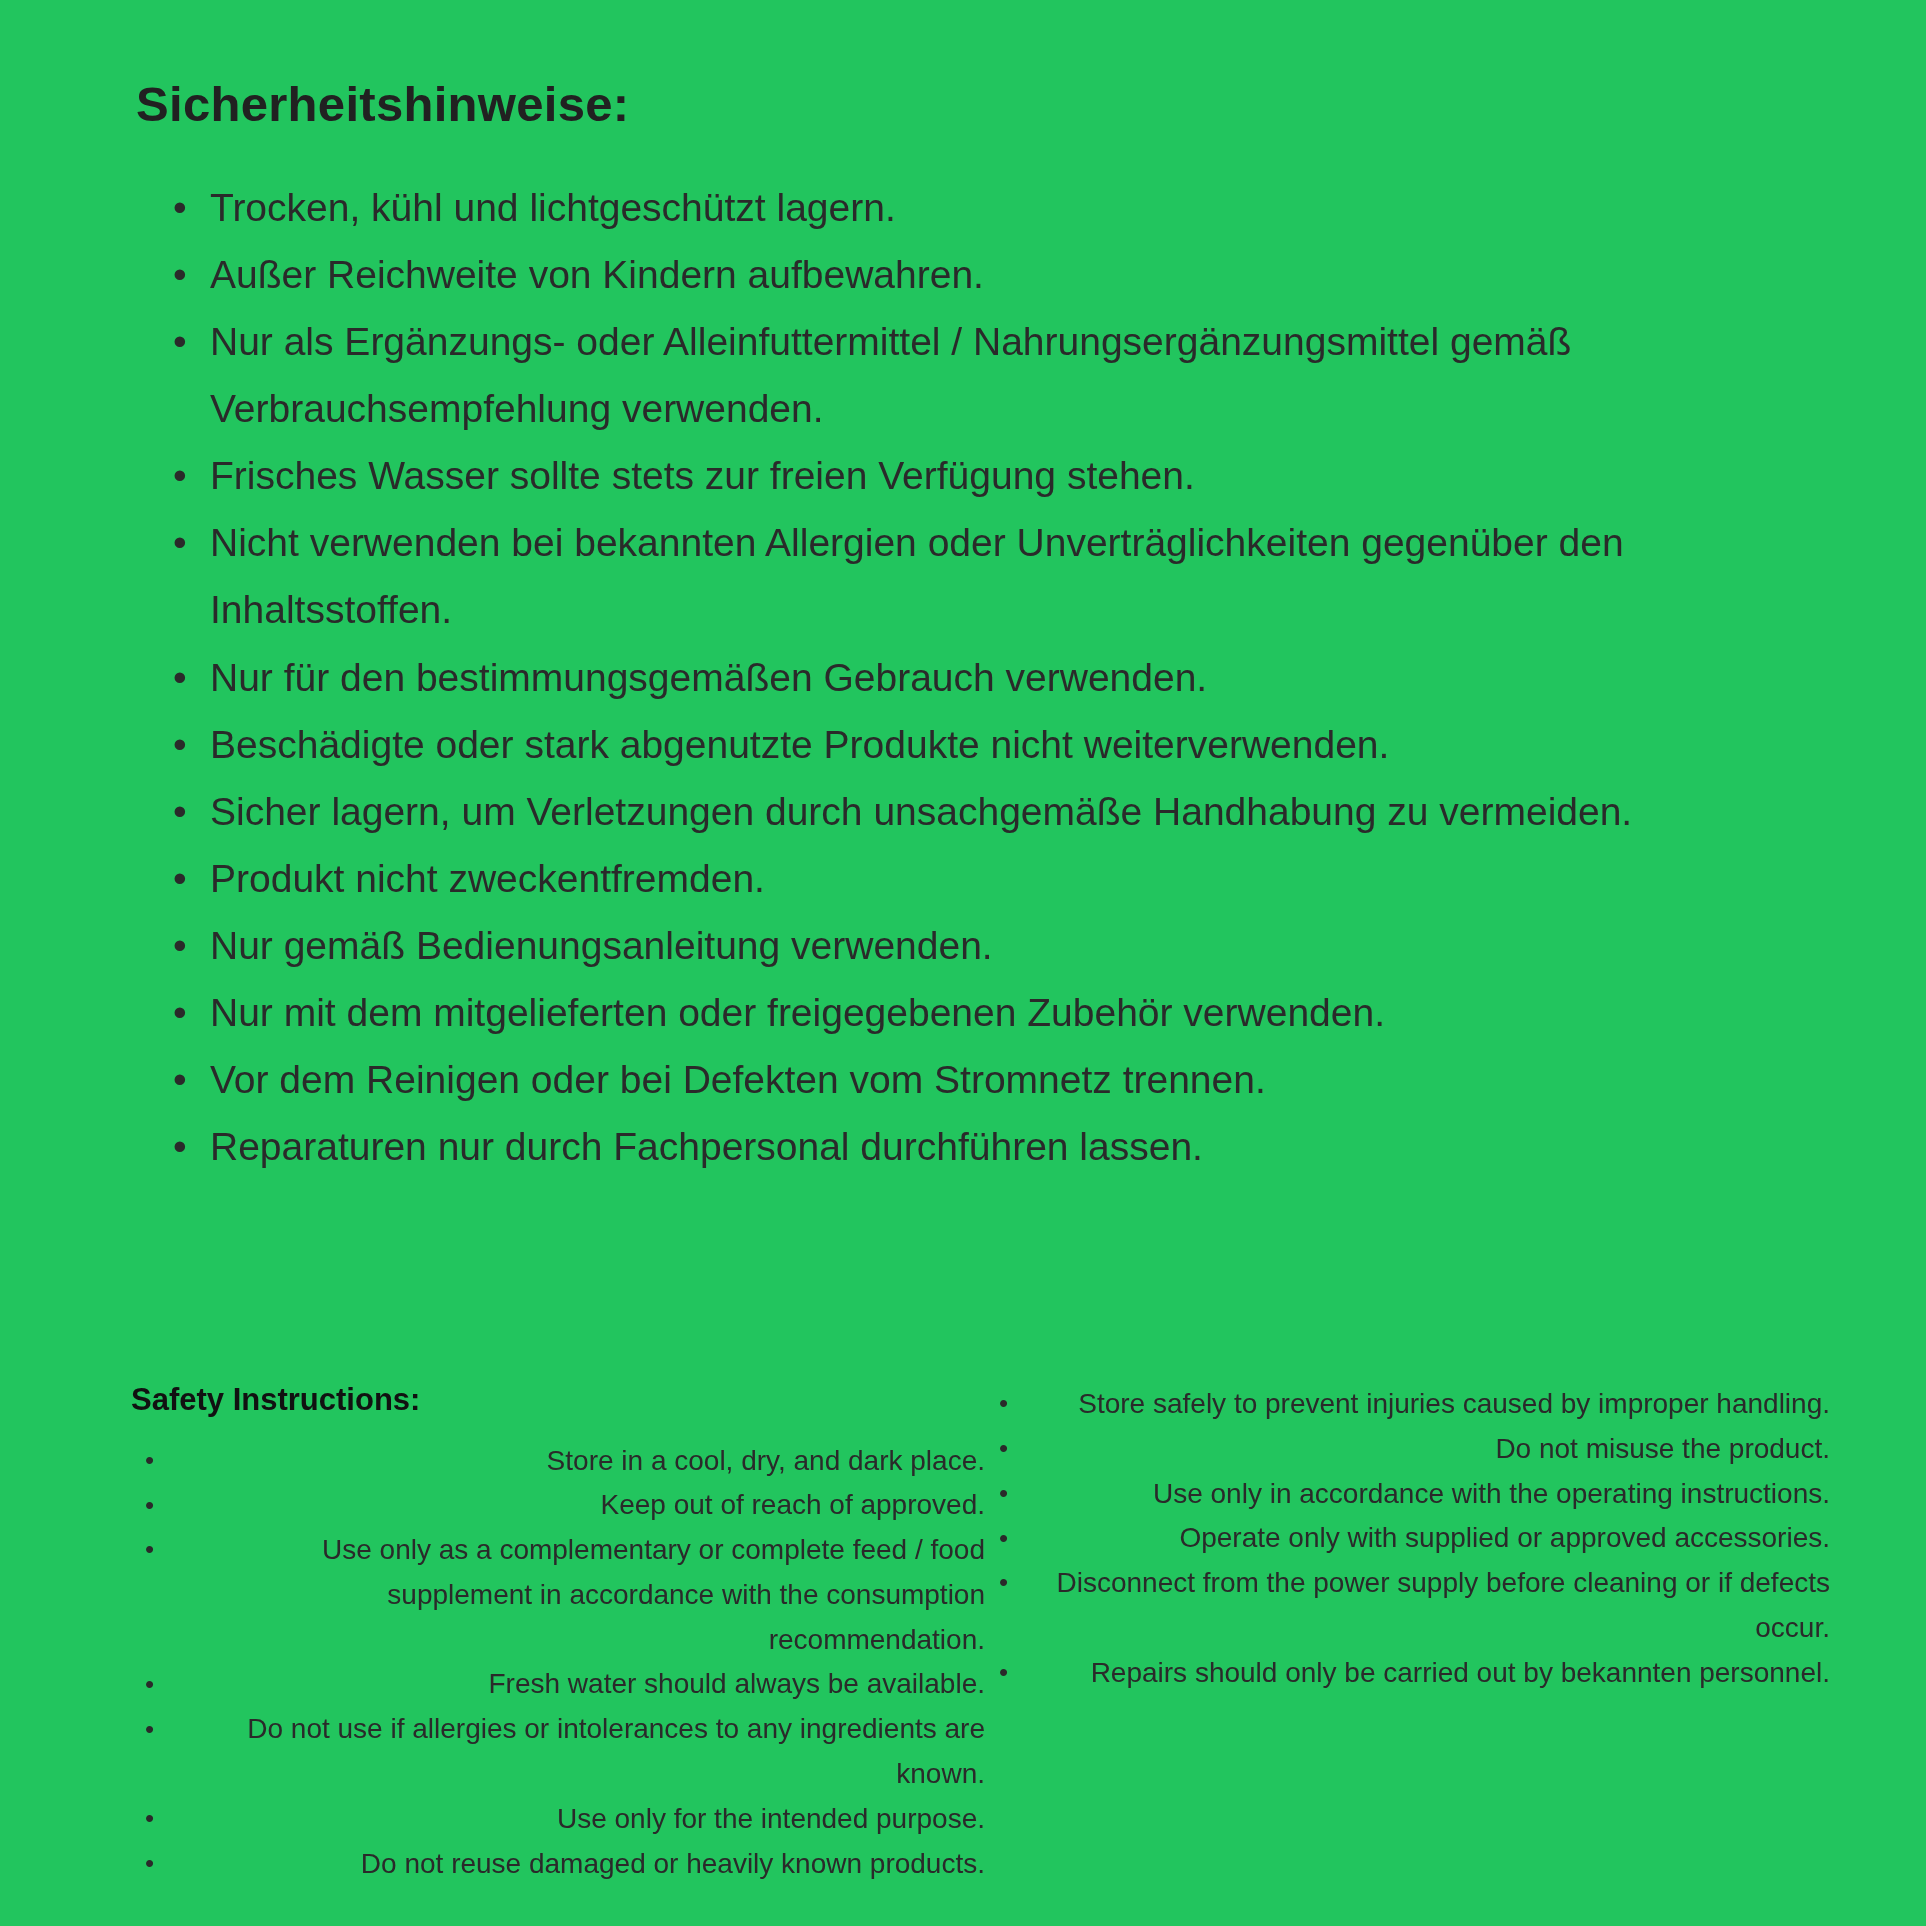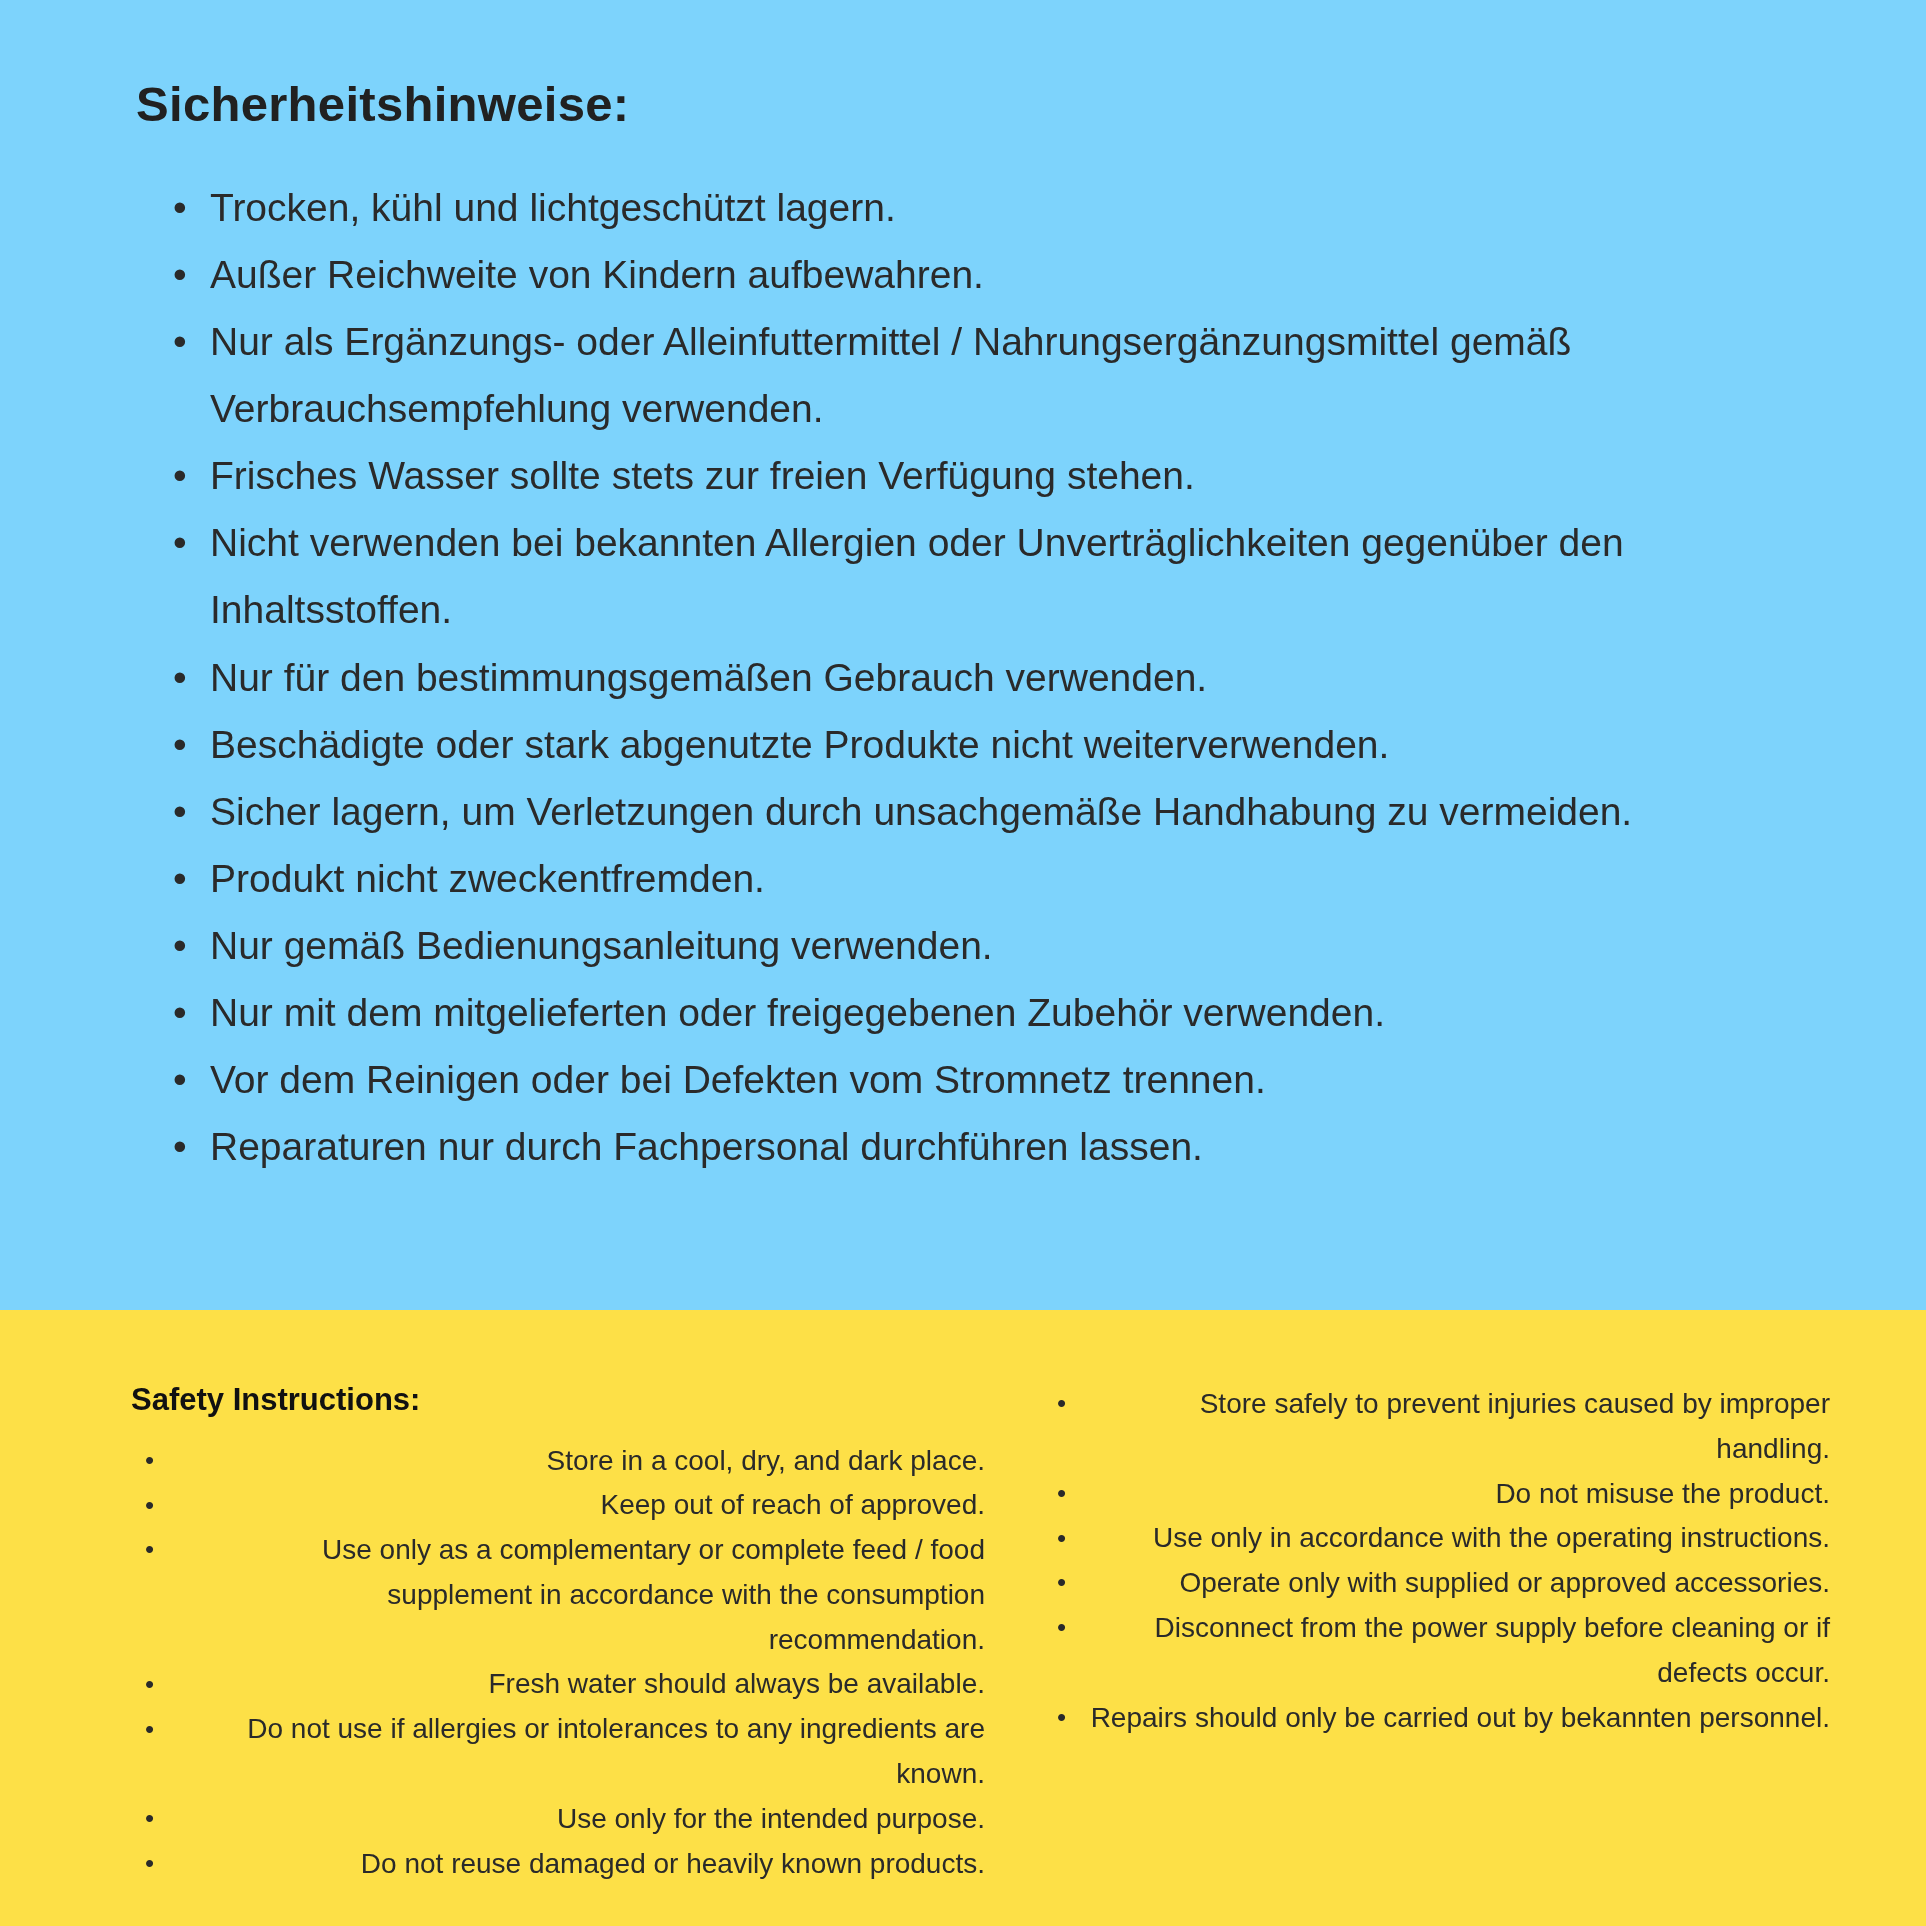--- a/index.html
+++ b/index.html
@@ -19,21 +19,21 @@
     height: 1926px;
     display: flex;
     flex-direction: column;
   }
 
   
   .german-section {
     box-sizing: border-box;
     height: 1310px;
     padding: 76px 43px 0 136px;
-    background: #7dd3fc;
+    background: #22c55e;
   }
   .german-title {
     font-size: 49px;
     font-weight: 700;
     margin: 0 0 42px 0;
     letter-spacing: 0.3px;
   }
   .german-list {
     padding-left: 37px;
   }
@@ -50,24 +50,23 @@
   }
   .german-list .txt {
     flex: 1 1 auto;
     max-width: 1644px;
   }
 
   
   .english-section {
     box-sizing: border-box;
     flex: 1 1 auto;
-    background: #fde047;
+    background: #22c55e;
     padding: 72px 96px 0 131px;
     display: flex;
-    gap: 58px;
   }
   .col {
     box-sizing: border-box;
   }
   .col-left {
     flex: 0 0 854px;
   }
   .col-right {
     flex: 1 1 auto;
     padding-top: 0px;

